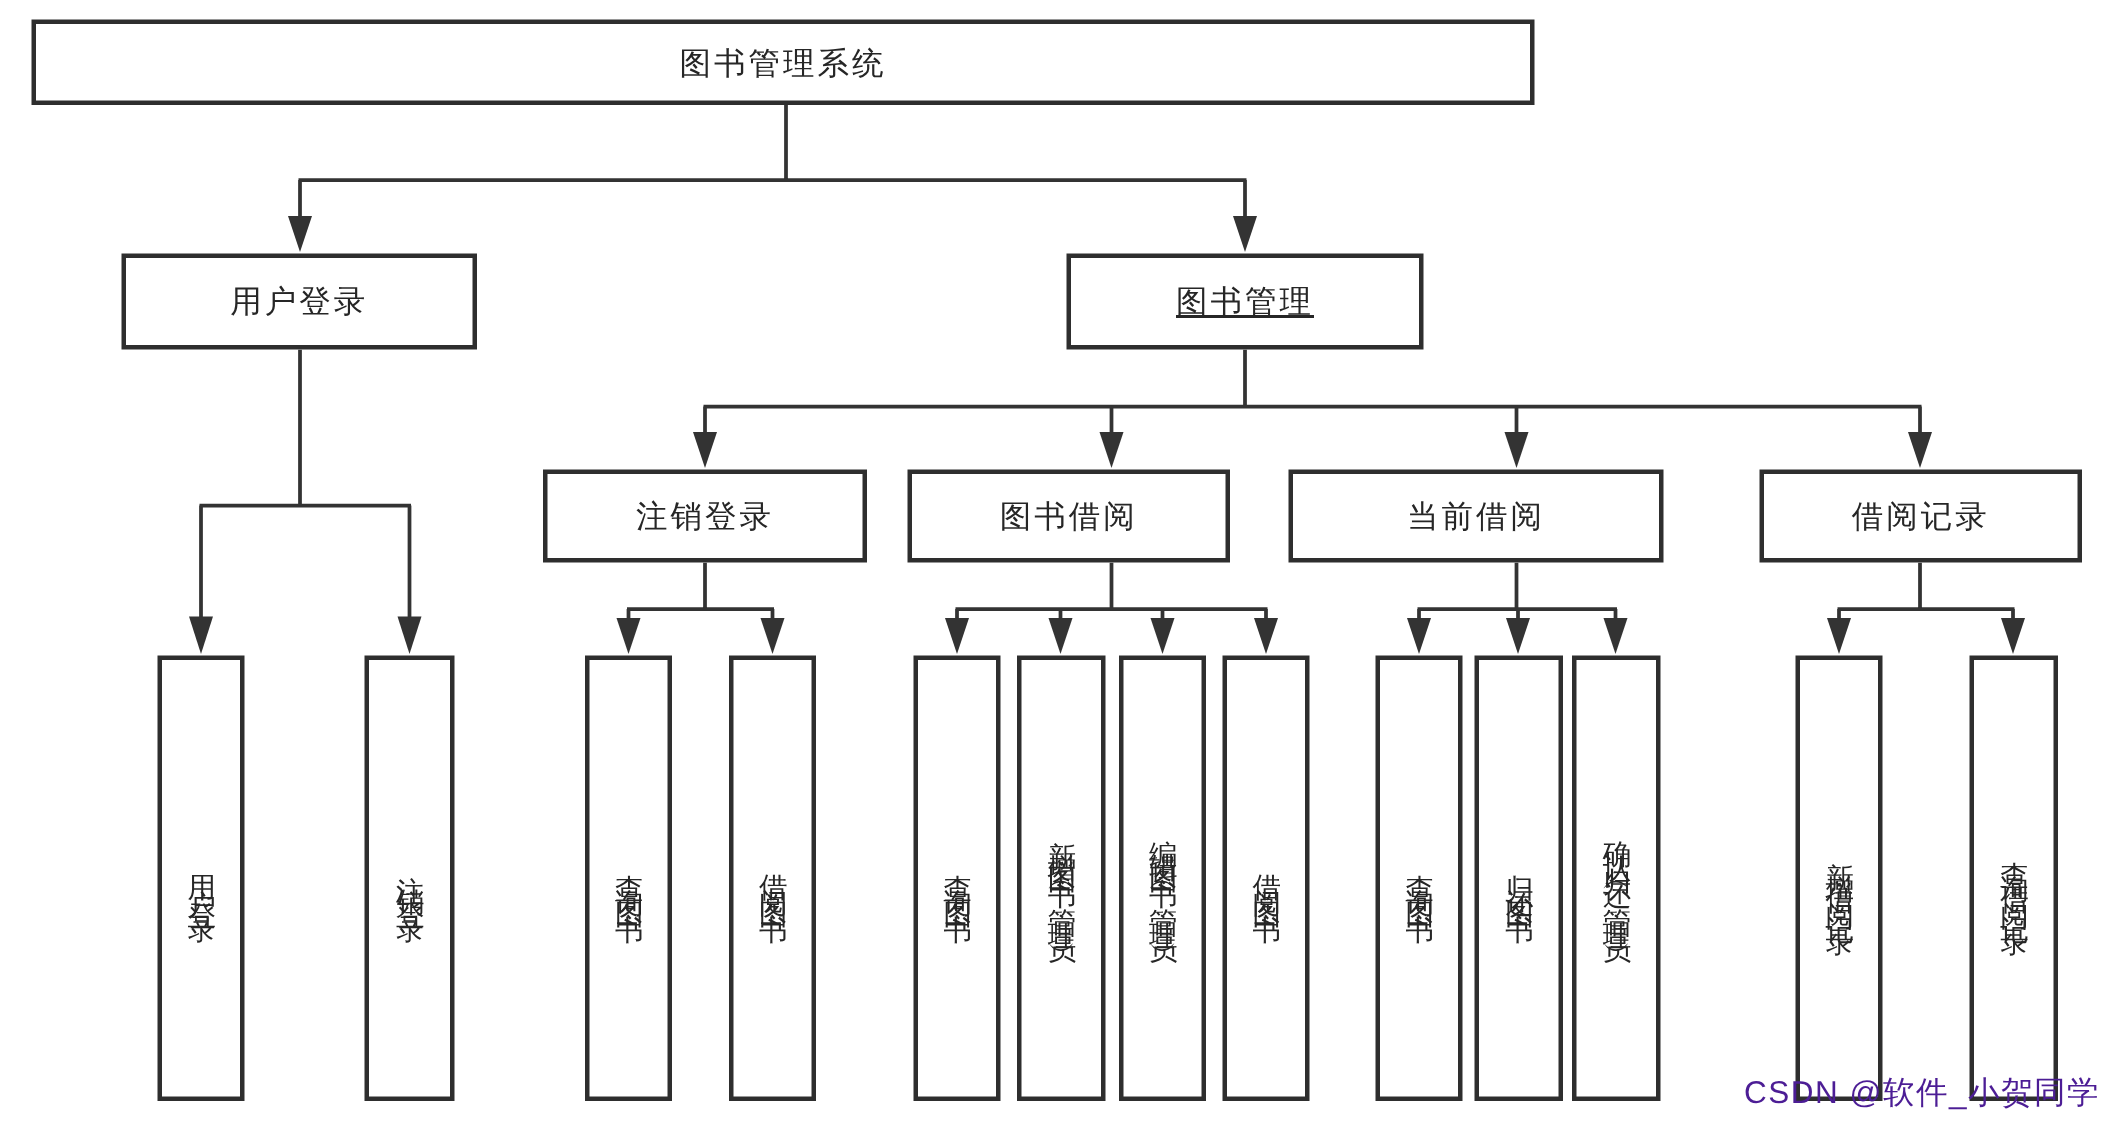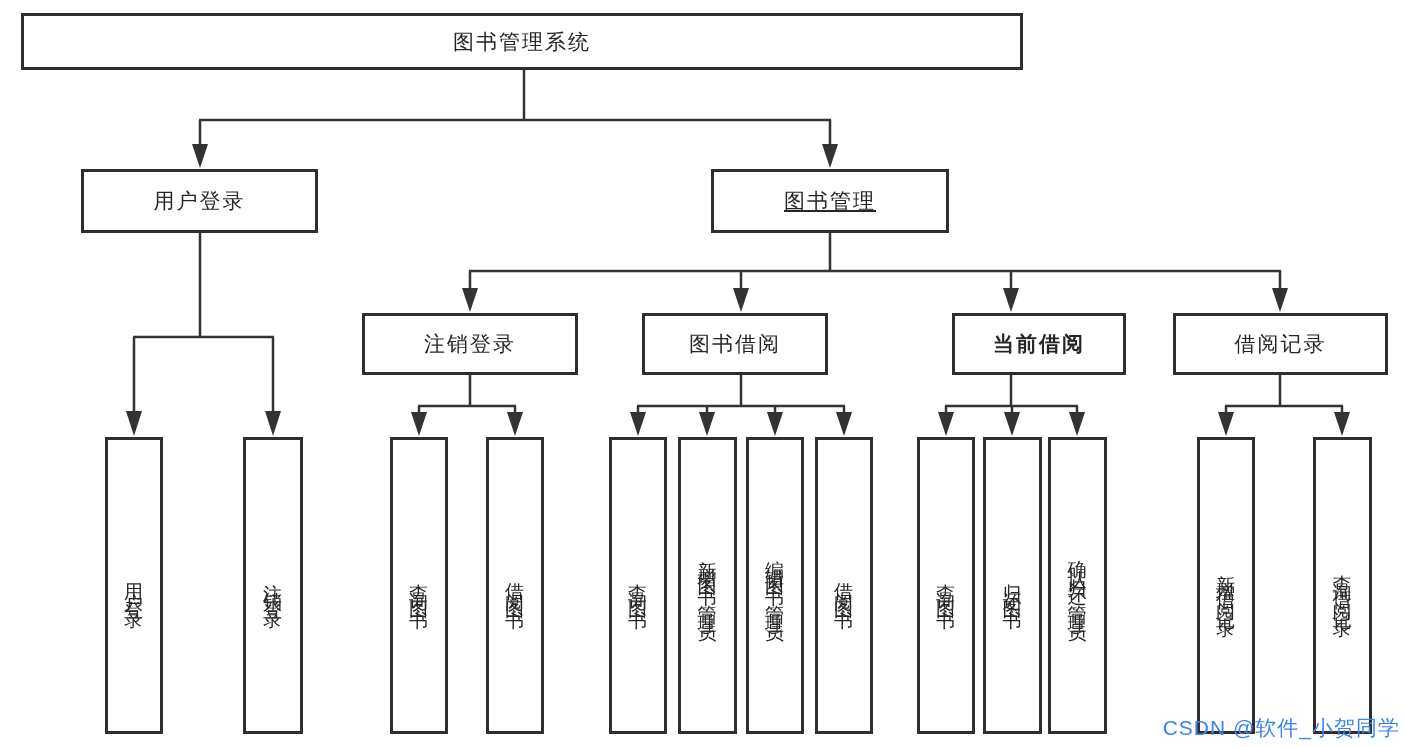--- a/index.html
+++ b/index.html
@@ -55,21 +55,21 @@
     font-size: 19px;
     letter-spacing: 9px;
     color: #262626;
     line-height: 1;
   }
   .watermark {
     position: absolute;
     right: 5px;
     bottom: 5px;
     font-size: 21px;
-    color: #3b82f6;
+    color: #4c1d95;
     letter-spacing: 1px;
     white-space: nowrap;
     z-index: 5;
   }
   .line {
     stroke: #333333;
     stroke-width: 2.5;
     fill: none;
   }
   .arrowhead {
@@ -139,24 +139,24 @@
   <div class="node hnode l2-node" style="left:81px;width:237px;">
     <span>用户登录</span>
   </div>
   <div class="node hnode l2-node" style="left:711px;width:238px;text-decoration:underline;">
     <span>图书管理</span>
   </div>
 
   <div class="node hnode l3-node" style="left:362px;width:216px;">
     <span>注销登录</span>
   </div>
-  <div class="node hnode l3-node" style="left:642px;width:186px;">
+  <div class="node hnode l3-node" style="left:605px;width:215px;">
     <span>图书借阅</span>
   </div>
-  <div class="node hnode l3-node" style="left:952px;width:174px;font-weight:bold;">
+  <div class="node hnode l3-node" style="left:859px;width:250px;">
     <span>当前借阅</span>
   </div>
   <div class="node hnode l3-node" style="left:1173px;width:215px;font-family:Liberation Mono, monospace;">
     <span>借阅记录</span>
   </div>
 
   <div class="node leaf" style="left:105px;">
     <span class="vtext">用户登录</span>
   </div>
   <div class="node leaf" style="left:243px;width:60px;">

